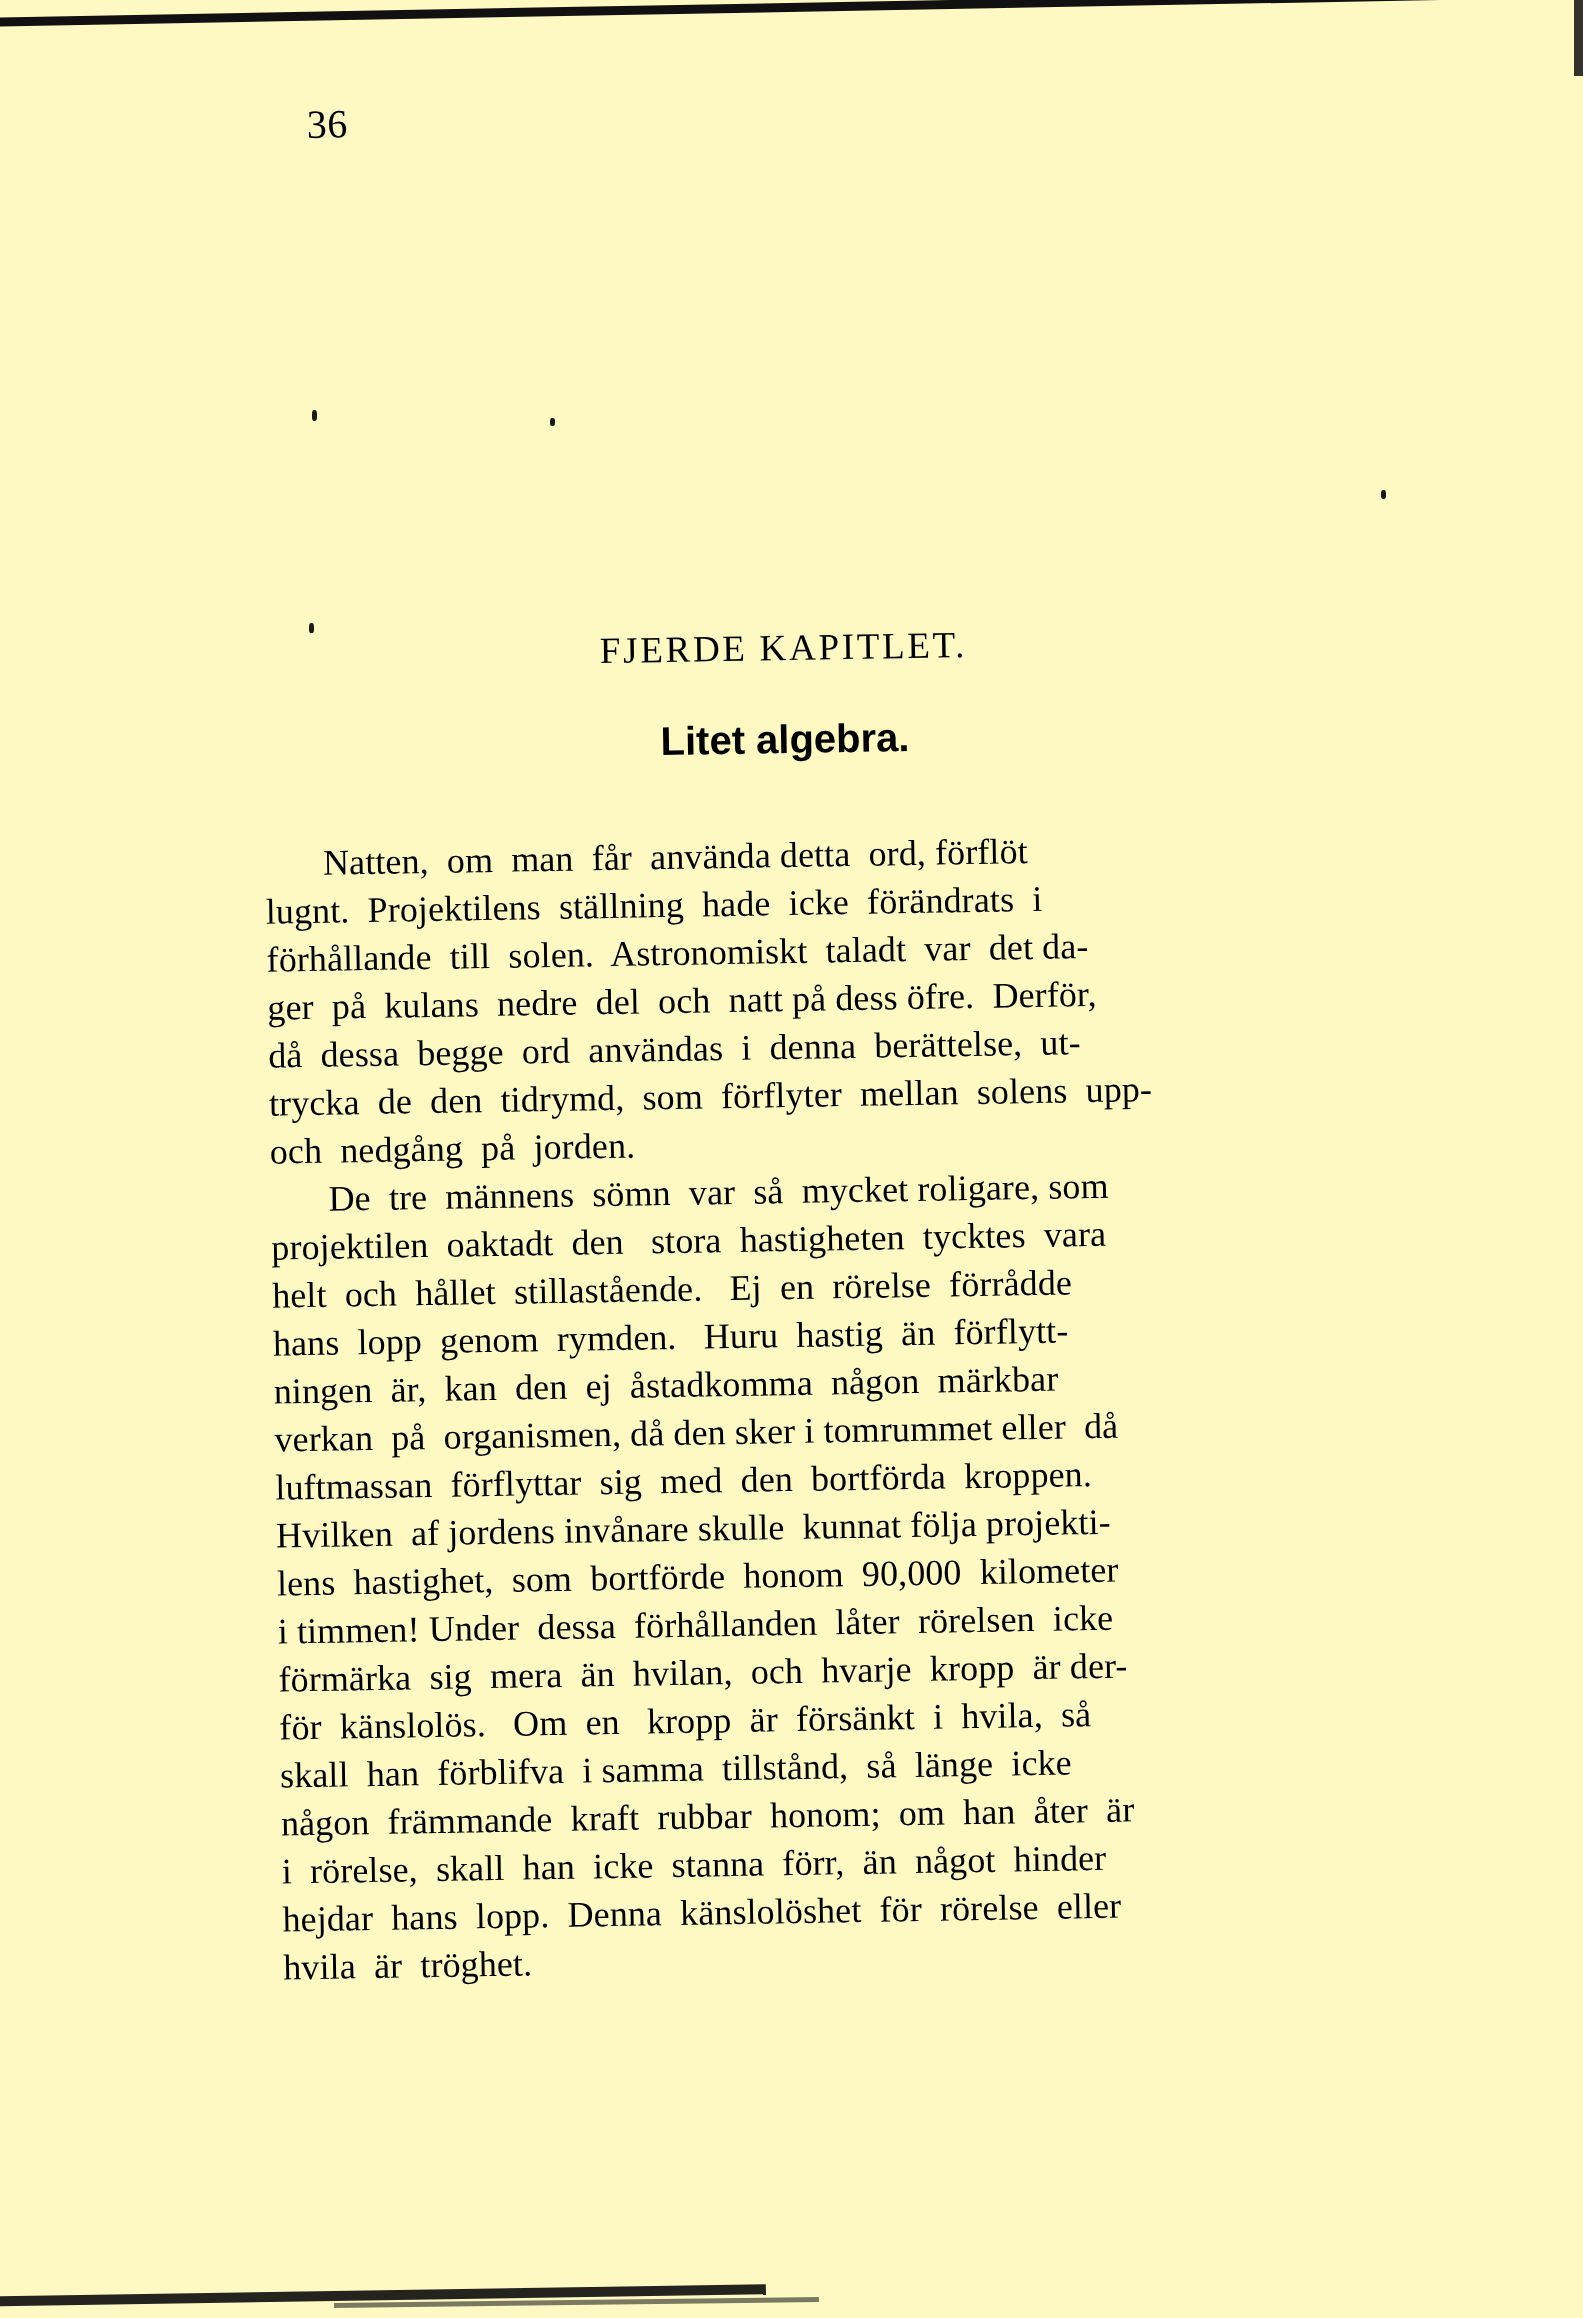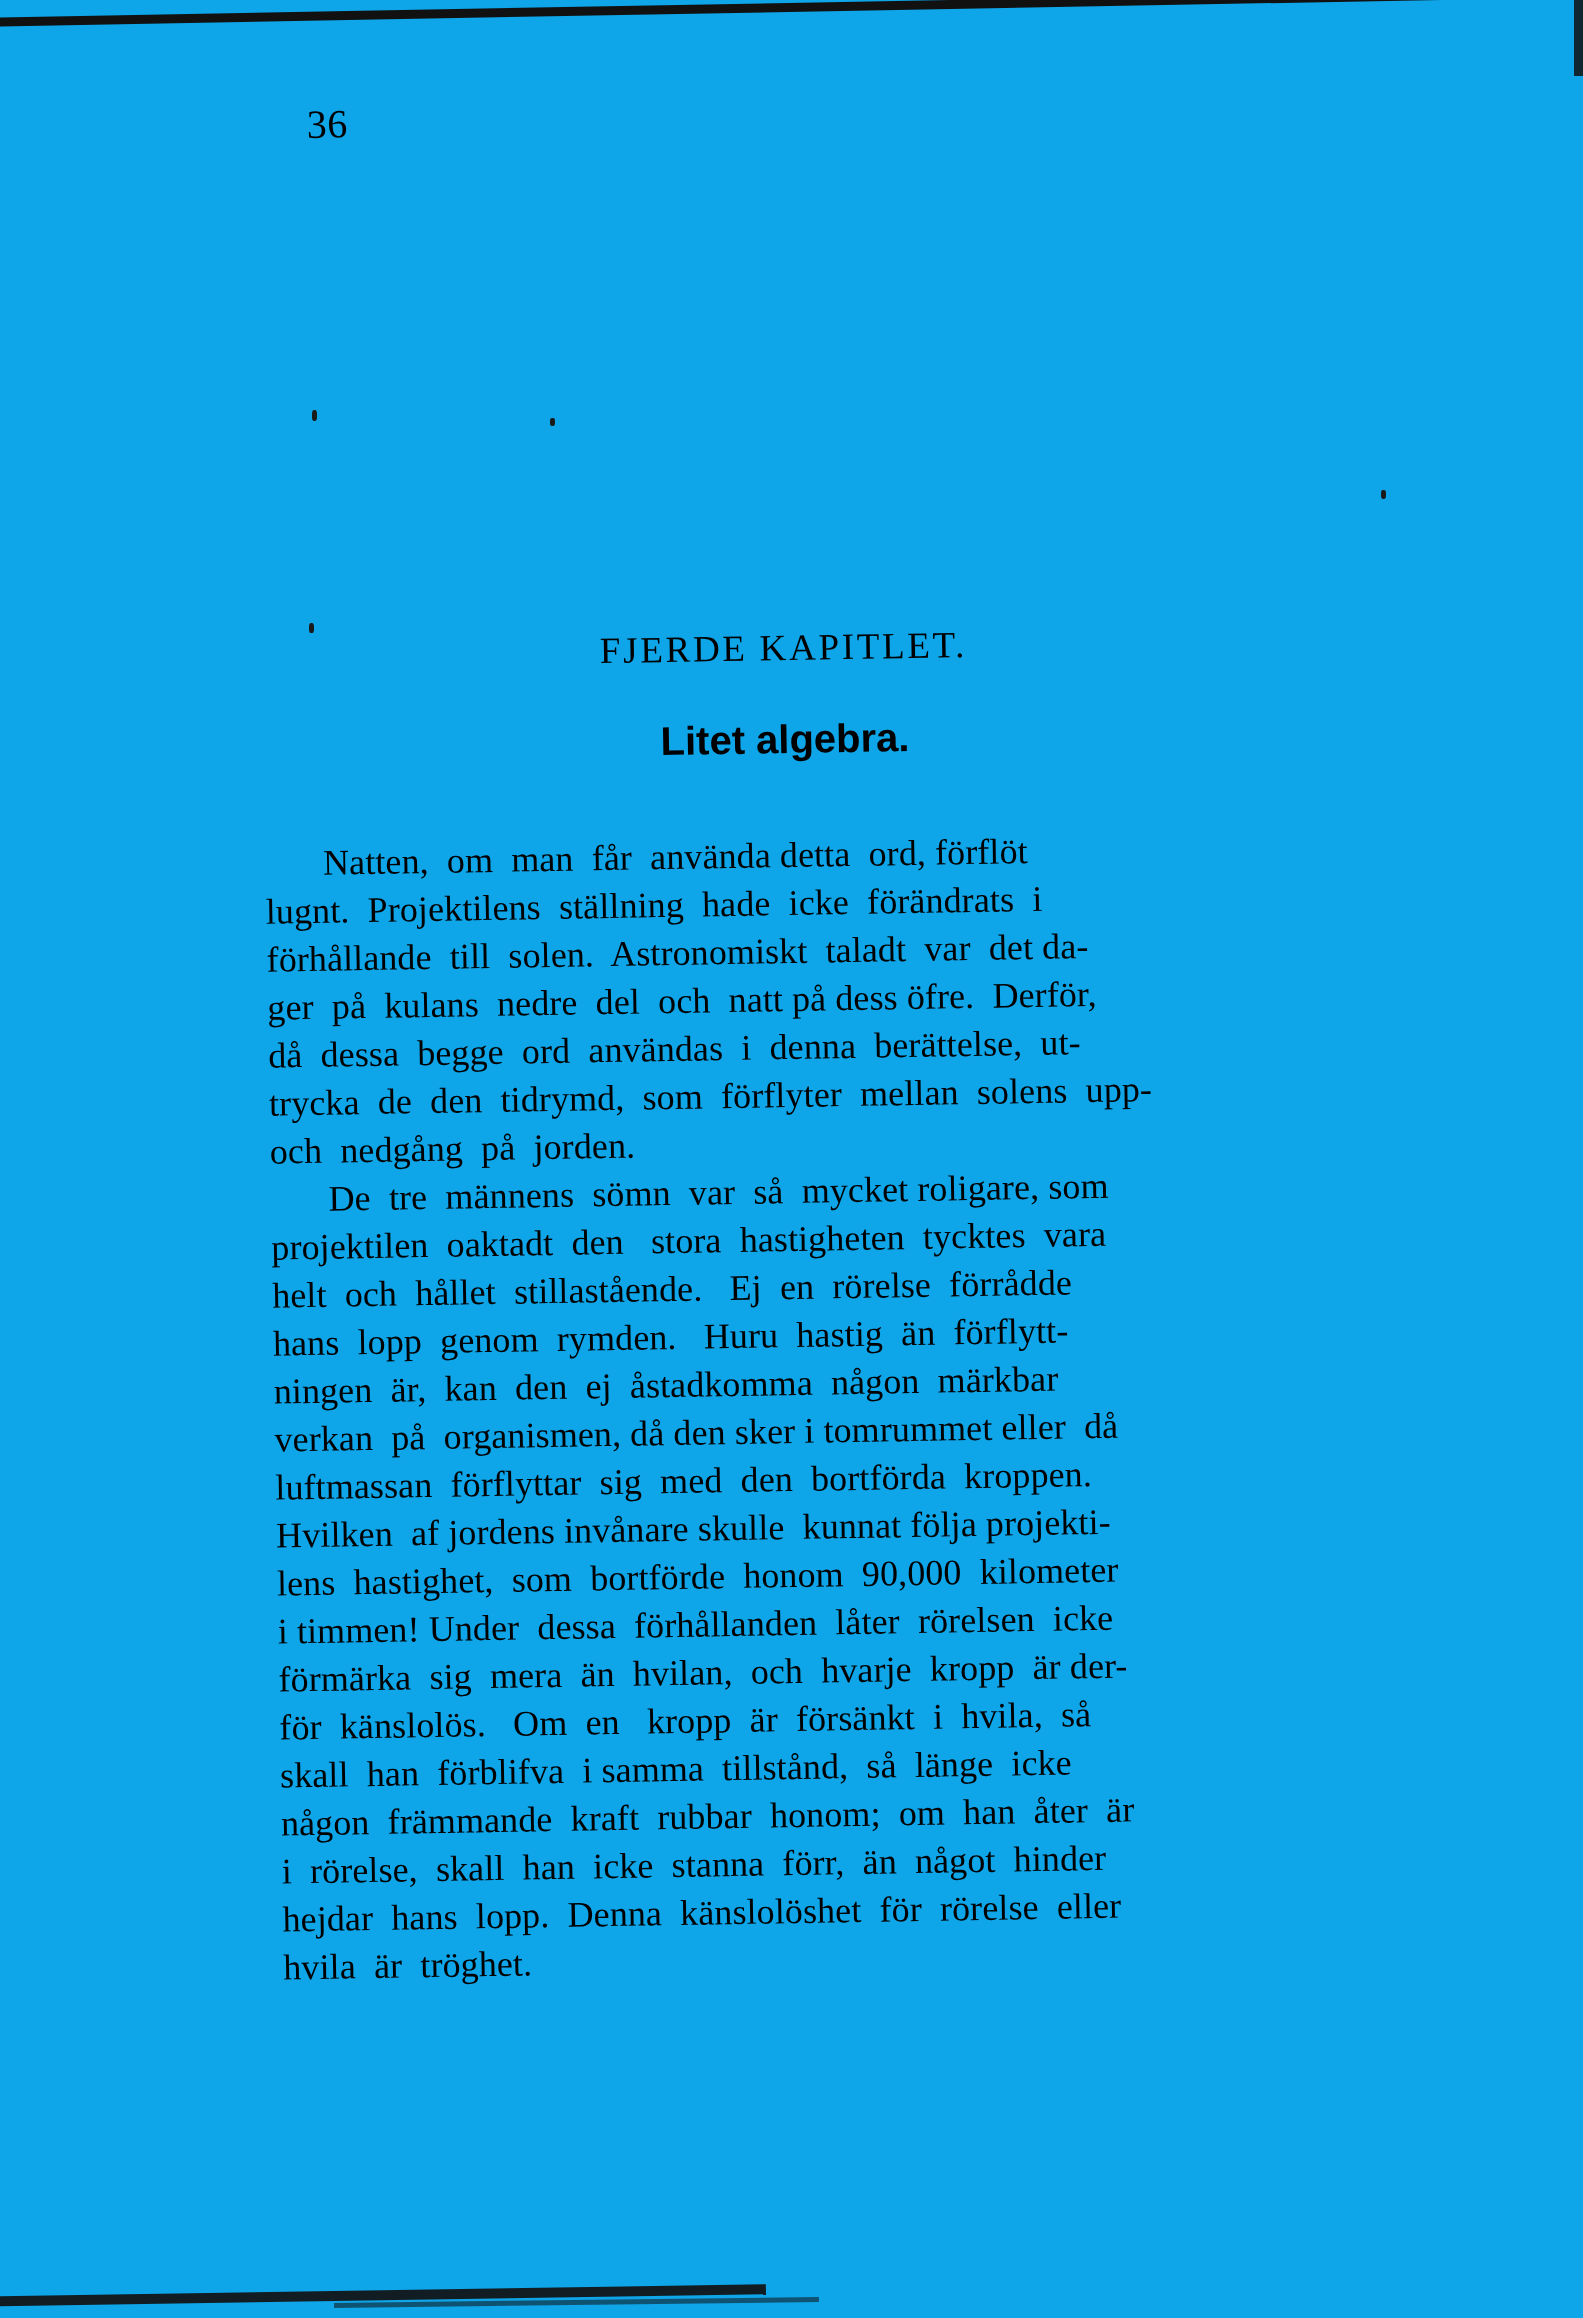--- a/index.html
+++ b/index.html
@@ -4,21 +4,21 @@
 <style>
   html, body {
     margin: 0;
     padding: 0;
     background: #ffffff;
   }
   .page {
     position: relative;
     width: 1584px;
     height: 2319px;
-    background: #0ea5e9;
+    background: #fef9c3;
     overflow: hidden;
     font-family: "Liberation Serif", "DejaVu Serif", serif;
     color: #000000;
   }
 
   
   .scan-edge {
     position: absolute;
     background: #111111;
     pointer-events: none;

